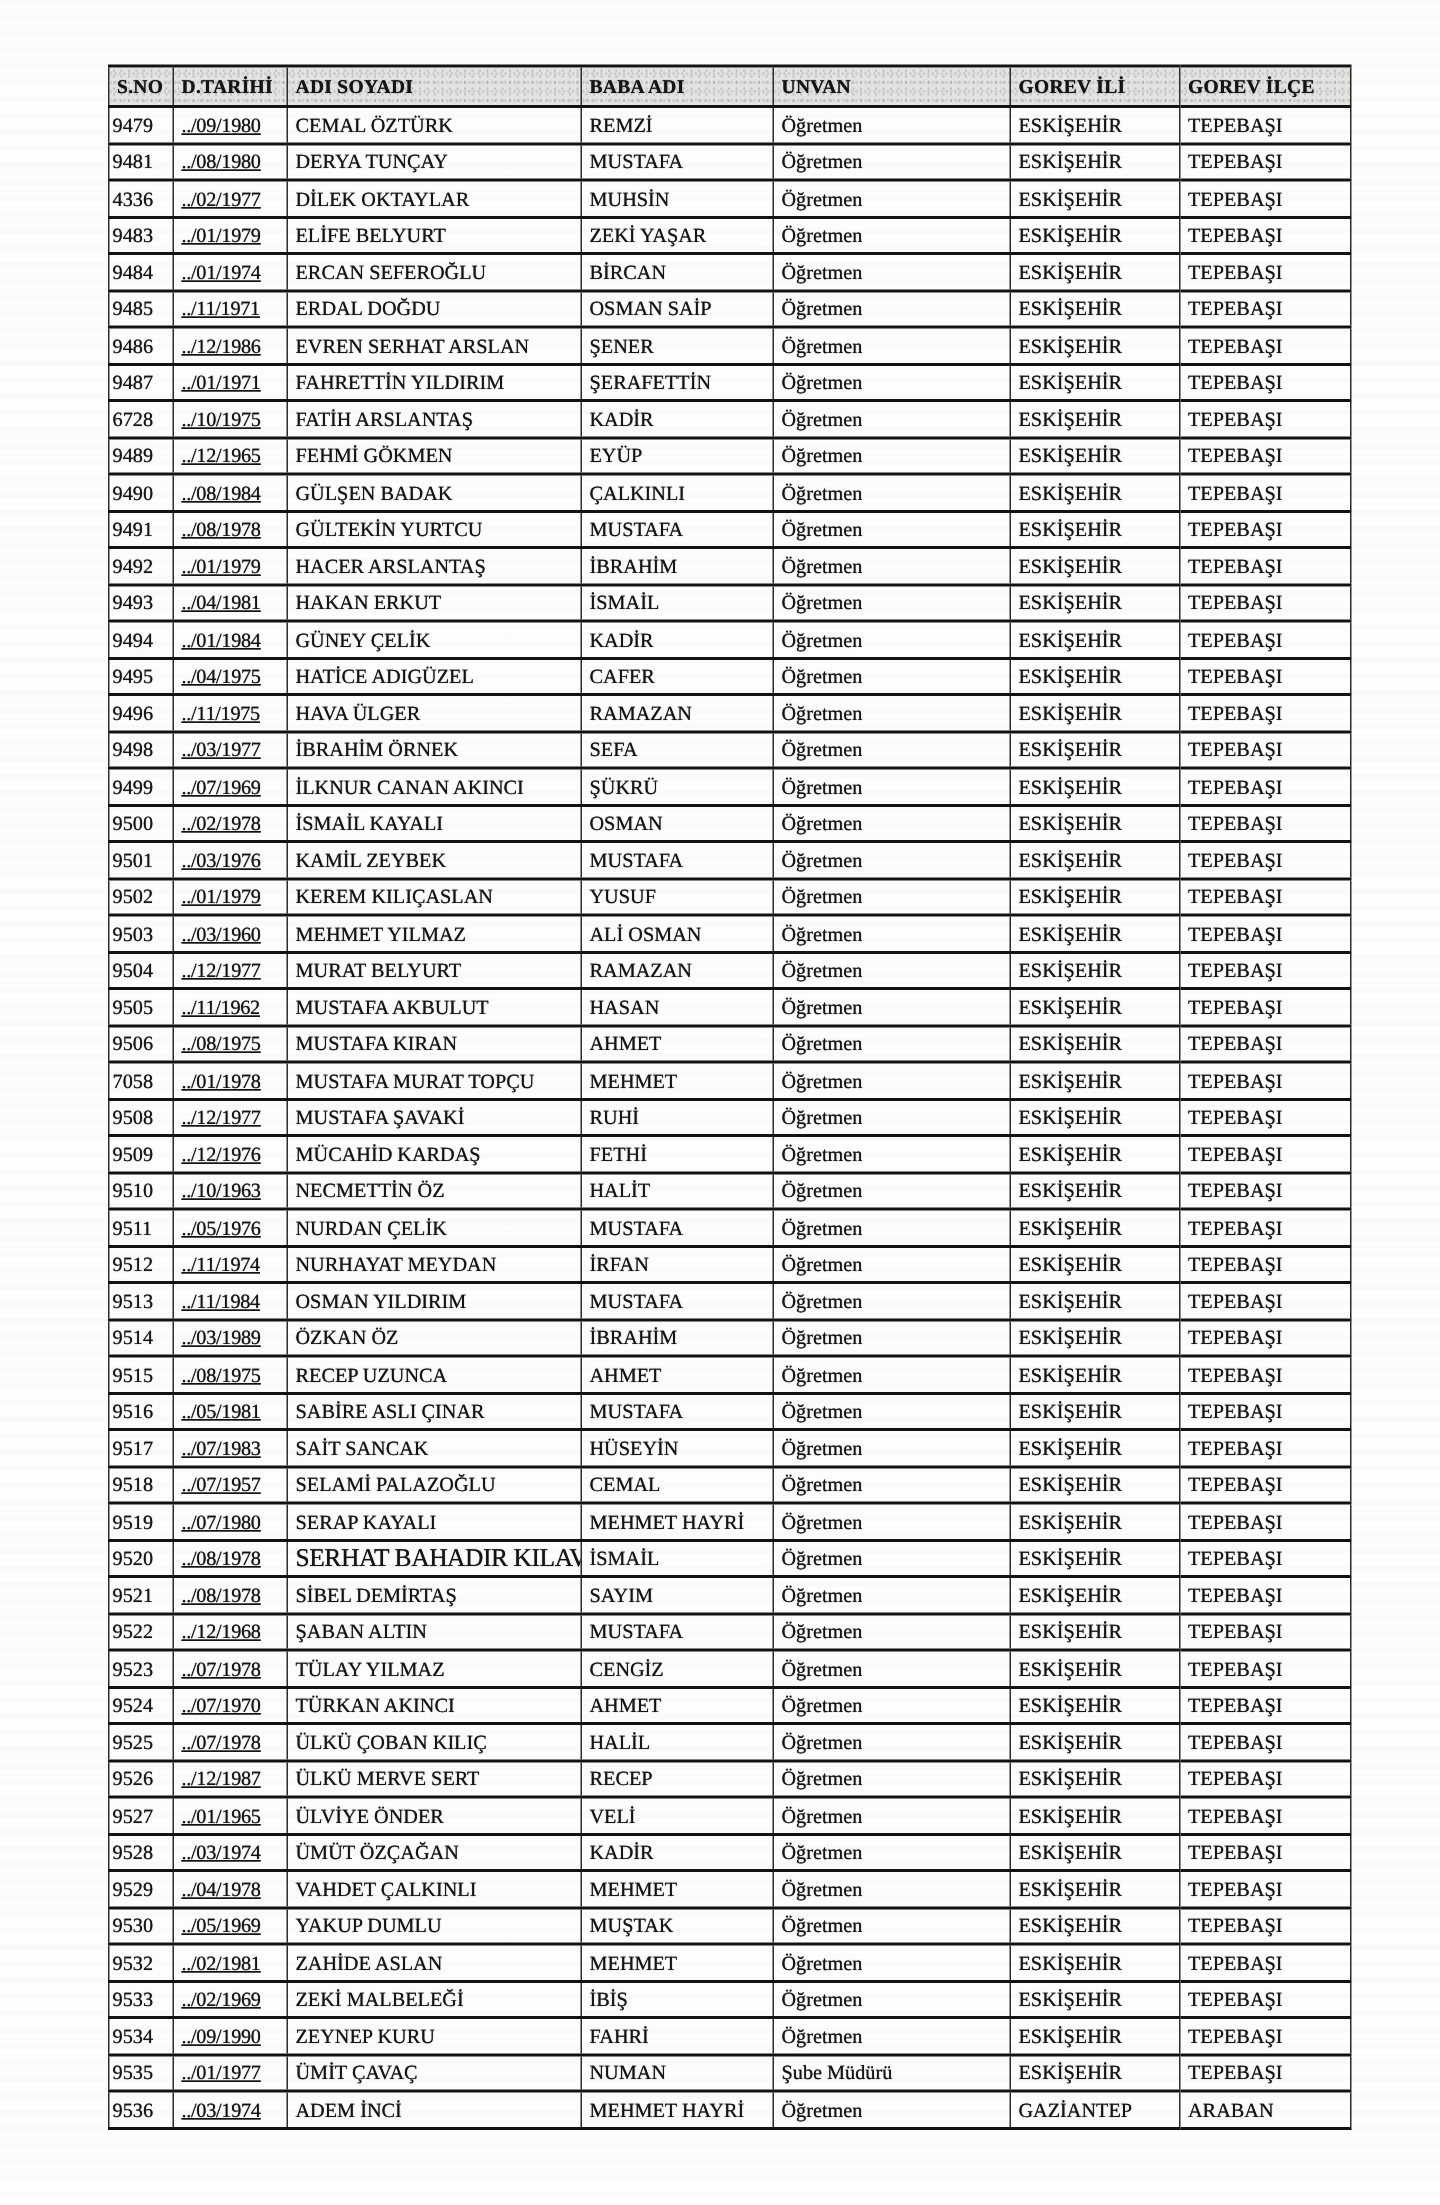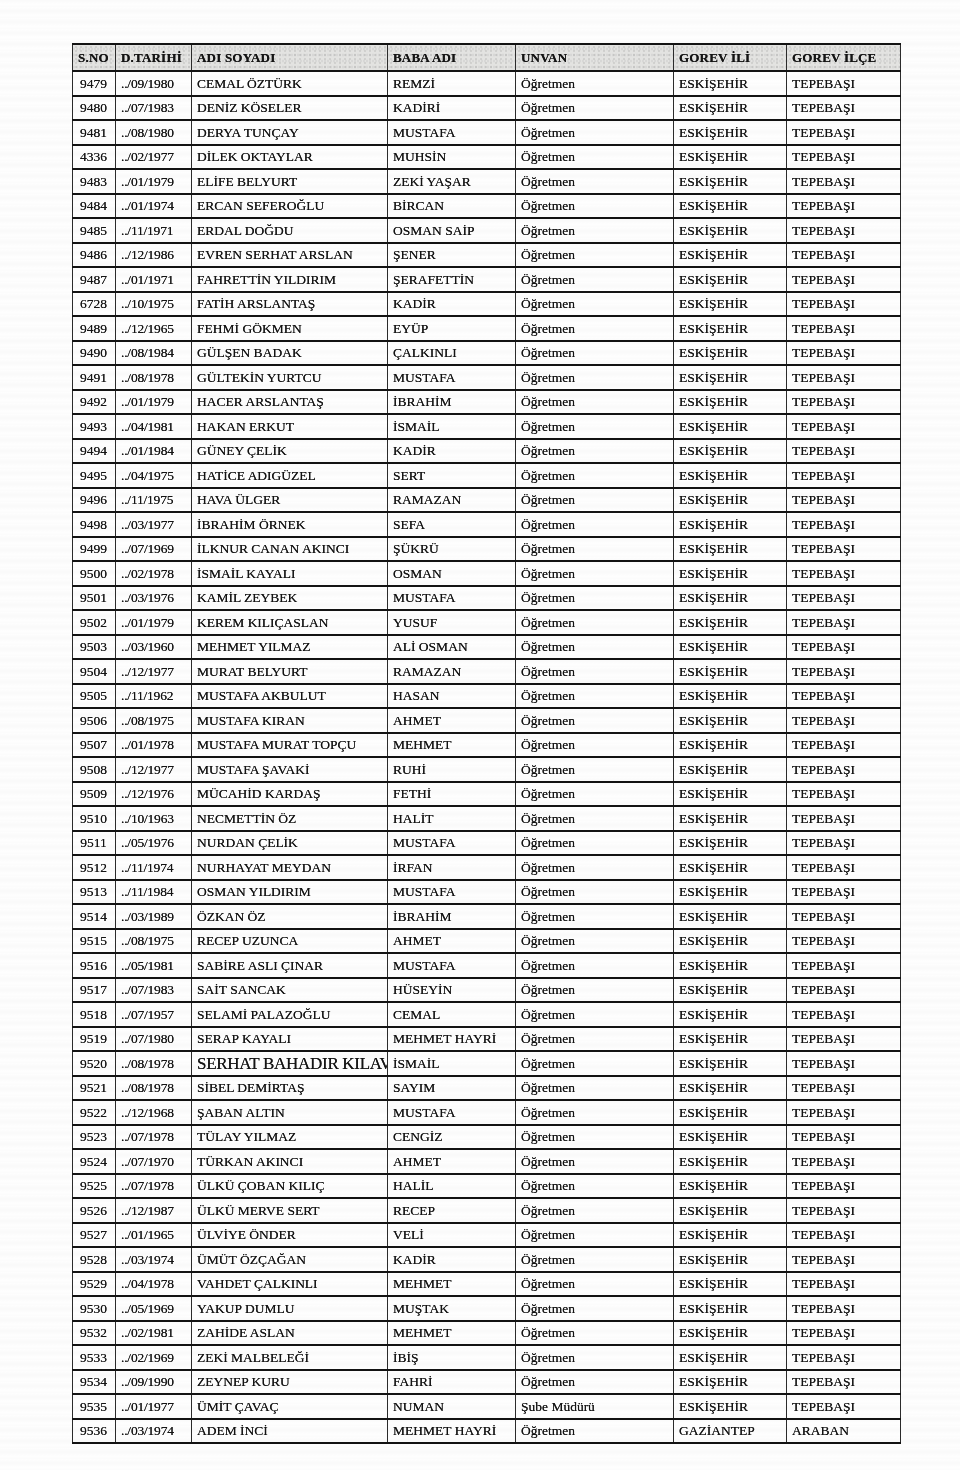--- a/index.html
+++ b/index.html
@@ -51,22 +51,22 @@
     letter-spacing: 0.2px;
     
     background-color: #e3e3e1;
     background-image:
       radial-gradient(rgba(0,0,0,0.16) 0.7px, transparent 0.8px),
       radial-gradient(rgba(0,0,0,0.10) 0.6px, transparent 0.8px);
     background-size: 5px 4px, 3px 6px;
     background-position: 0 0, 2px 1px;
   }
   .doc-table td { height: 22.5px; background: transparent; }
-  .doc-table td.c-sno { text-align: center; padding-left: 2px; }
-  .doc-table td.c-date { letter-spacing: -0.2px; }
+  .doc-table td.c-sno { text-align: left; padding-left: 2px; }
+  .doc-table td.c-date { letter-spacing: -0.2px; text-decoration: underline; }
   .doc-table td.condensed { font-size: 17px; letter-spacing: -0.3px; }
   .doc-table col.w0 { width: 43px; }
   .doc-table col.w1 { width: 76px; }
   .doc-table col.w2 { width: 196px; }
   .doc-table col.w3 { width: 128px; }
   .doc-table col.w4 { width: 158px; }
   .doc-table col.w5 { width: 113px; }
   .doc-table col.w6 { width: 114px; }
 </style>
 </head>
@@ -98,29 +98,20 @@
         <tr>
           <td class="c-sno">9479</td>
           <td class="c-date">../09/1980</td>
           <td class="c-name">CEMAL ÖZTÜRK</td>
           <td class="c-father">REMZİ</td>
           <td class="c-title">Öğretmen</td>
           <td class="c-province">ESKİŞEHİR</td>
           <td class="c-district">TEPEBAŞI</td>
         </tr>
         <tr>
-          <td class="c-sno">9480</td>
-          <td class="c-date">../07/1983</td>
-          <td class="c-name">DENİZ KÖSELER</td>
-          <td class="c-father">KADİRİ</td>
-          <td class="c-title">Öğretmen</td>
-          <td class="c-province">ESKİŞEHİR</td>
-          <td class="c-district">TEPEBAŞI</td>
-        </tr>
-        <tr>
           <td class="c-sno">9481</td>
           <td class="c-date">../08/1980</td>
           <td class="c-name">DERYA TUNÇAY</td>
           <td class="c-father">MUSTAFA</td>
           <td class="c-title">Öğretmen</td>
           <td class="c-province">ESKİŞEHİR</td>
           <td class="c-district">TEPEBAŞI</td>
         </tr>
         <tr>
           <td class="c-sno">4336</td>
@@ -236,21 +227,21 @@
           <td class="c-name">GÜNEY ÇELİK</td>
           <td class="c-father">KADİR</td>
           <td class="c-title">Öğretmen</td>
           <td class="c-province">ESKİŞEHİR</td>
           <td class="c-district">TEPEBAŞI</td>
         </tr>
         <tr>
           <td class="c-sno">9495</td>
           <td class="c-date">../04/1975</td>
           <td class="c-name">HATİCE ADIGÜZEL</td>
-          <td class="c-father">SERT</td>
+          <td class="c-father">CAFER</td>
           <td class="c-title">Öğretmen</td>
           <td class="c-province">ESKİŞEHİR</td>
           <td class="c-district">TEPEBAŞI</td>
         </tr>
         <tr>
           <td class="c-sno">9496</td>
           <td class="c-date">../11/1975</td>
           <td class="c-name">HAVA ÜLGER</td>
           <td class="c-father">RAMAZAN</td>
           <td class="c-title">Öğretmen</td>
@@ -332,21 +323,21 @@
         <tr>
           <td class="c-sno">9506</td>
           <td class="c-date">../08/1975</td>
           <td class="c-name">MUSTAFA KIRAN</td>
           <td class="c-father">AHMET</td>
           <td class="c-title">Öğretmen</td>
           <td class="c-province">ESKİŞEHİR</td>
           <td class="c-district">TEPEBAŞI</td>
         </tr>
         <tr>
-          <td class="c-sno">9507</td>
+          <td class="c-sno">7058</td>
           <td class="c-date">../01/1978</td>
           <td class="c-name">MUSTAFA MURAT TOPÇU</td>
           <td class="c-father">MEHMET</td>
           <td class="c-title">Öğretmen</td>
           <td class="c-province">ESKİŞEHİR</td>
           <td class="c-district">TEPEBAŞI</td>
         </tr>
         <tr>
           <td class="c-sno">9508</td>
           <td class="c-date">../12/1977</td>

